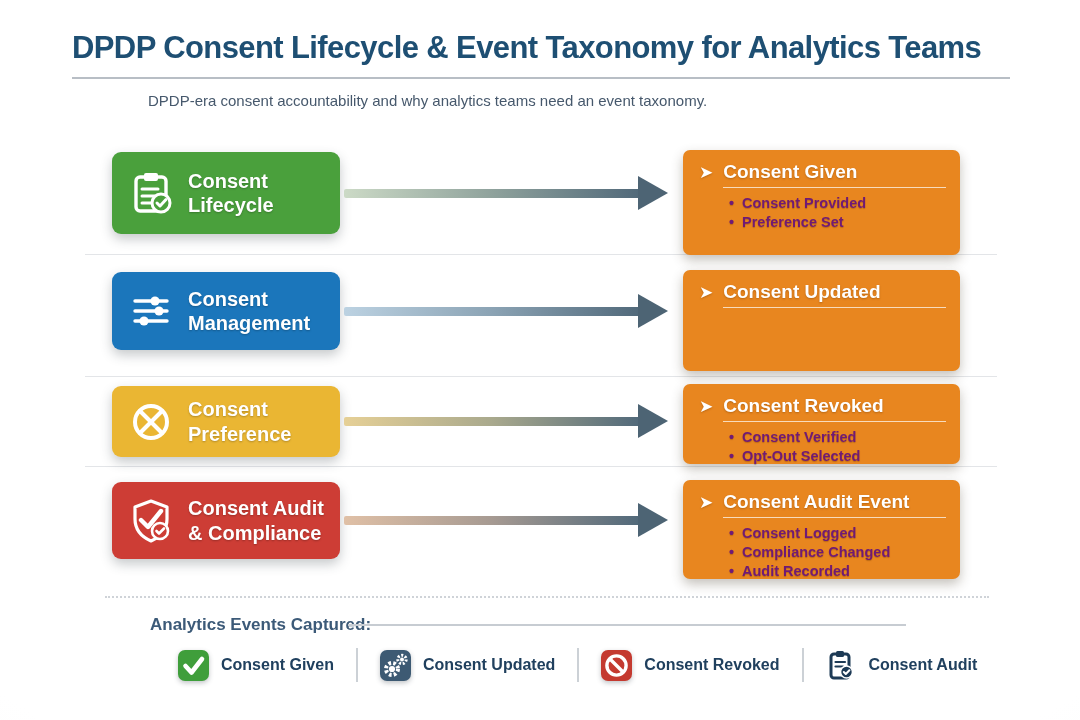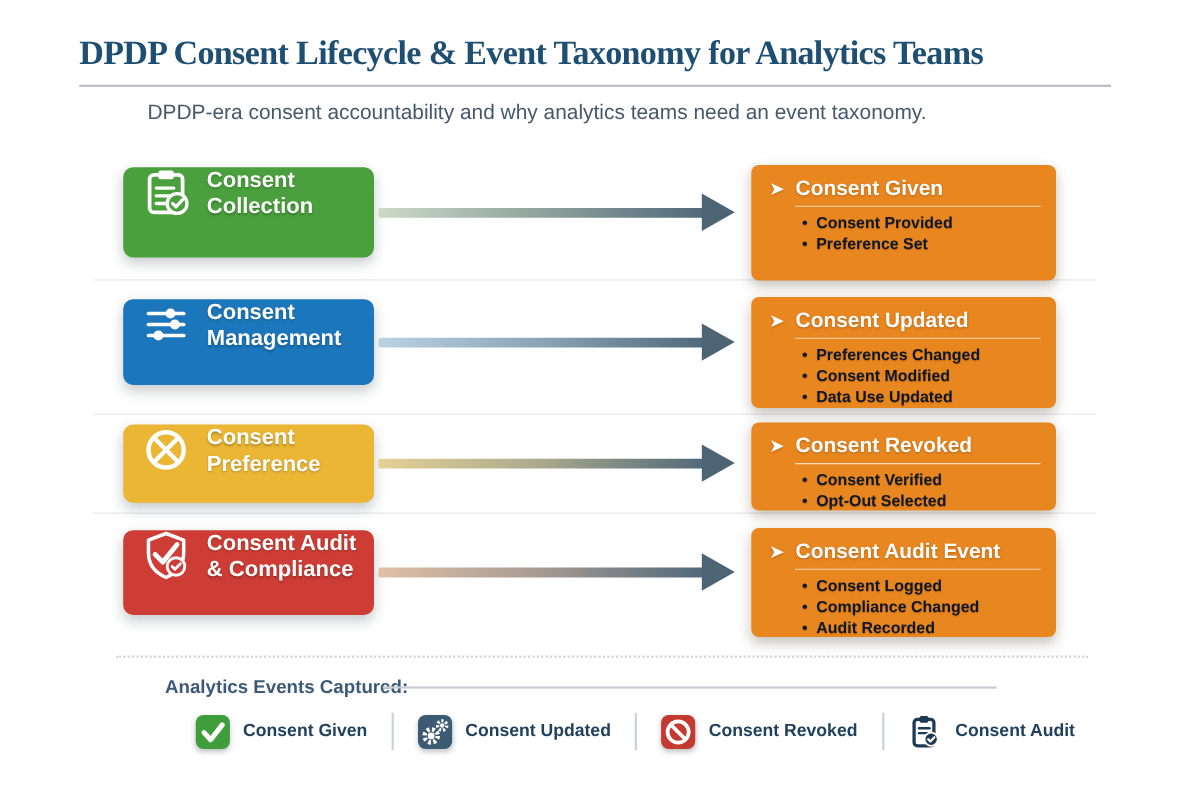--- a/index.html
+++ b/index.html
@@ -5,34 +5,34 @@
   * { margin:0; padding:0; box-sizing:border-box; }
   body { background:#e9eaec; font-family:"Liberation Sans", sans-serif; }
   .canvas {
     position:relative; width:1080px; height:720px; overflow:hidden;
     background: radial-gradient(130% 130% at 50% 45%, #ffffff 55%, #f2f3f5 100%);
   }
 
   
   .title {
     position:absolute; left:72px; top:30px; width:960px;
-    font-size:31px; font-weight:bold; color:#1e4f73; letter-spacing:-0.6px;font-family:Liberation Serif, serif;
+    font-size:31px; font-weight:bold; color:#1e4f73; letter-spacing:-0.6px;
   }
   .title-rule { position:absolute; left:72px; top:77px; width:938px; height:2px; background:#b8bec5; }
-  .subtitle { position:absolute; left:134px; top:92px; font-size:19px; color:#46586c; }
+  .subtitle { position:absolute; left:148px; top:92px; font-size:15px; color:#46586c; }
 
   
   .row-divider { position:absolute; left:85px; width:912px; height:1px; background:#e3e5e8; }
   .d1 { top:254px; } .d2 { top:376px; } .d3 { top:466px; }
   .dotted-divider { position:absolute; left:105px; top:596px; width:884px; border-top:2px dotted #cfd3d8; }
 
   
   .stage {
     position:absolute; left:112px; width:228px; border-radius:9px;
-    display:flex; align-items:flex-start; gap:14px; padding-left:16px;
+    display:flex; align-items:center; gap:14px; padding-left:16px;
     box-shadow:0 5px 12px rgba(50,60,70,.28);
   }
   .stage-label { color:#fff; font-size:20px; font-weight:bold; line-height:1.22;
     text-shadow:0 1px 2px rgba(0,0,0,.25); }
   .stage-label span { display:block; }
   .bg-green  { background:#4aa03c; }
   .bg-blue   { background:#1b76bb; }
   .bg-yellow { background:#eab633; }
   .bg-red    { background:#cd3d35; }
   .s1 { top:152px; height:82px; }
@@ -58,21 +58,21 @@
   }
   .e1 { top:150px; height:105px; }
   .e2 { top:270px; height:101px; }
   .e3 { top:384px; height:80px;  }
   .e4 { top:480px; height:99px;  }
   .event-head { display:flex; align-items:baseline; gap:10px; }
   .event-chevron { color:#fff; font-size:17px; flex:0 0 auto; text-shadow:0 1px 2px rgba(110,55,0,.4); }
   .event-title-wrap { flex:1; border-bottom:1px solid rgba(255,255,255,.7); padding-bottom:4px; }
   .event-title { font-size:19px; font-weight:bold; color:#fff; text-shadow:0 1px 2px rgba(110,55,0,.4); }
   .event-bullets { list-style:none; margin:6px 0 0 30px; }
-  .event-bullets li { position:relative; color:#0f172a; font-size:14.5px; font-weight:bold;
+  .event-bullets li { position:relative; color:#701a75; font-size:14.5px; font-weight:bold;
     line-height:1.32; padding-left:13px; text-shadow:0 1px 1px rgba(110,55,0,.35); }
   .event-bullets li::before { content:"\2022"; position:absolute; left:0; }
 
   
   .legend-title { position:absolute; left:150px; top:615px; font-size:17px; font-weight:bold; color:#3c5a78; }
   .legend-rule { position:absolute; left:348px; top:624px; width:558px; height:2px; background:#c7ccd2; }
   .legend { position:absolute; left:178px; top:648px; display:flex; align-items:center; }
   .legend-item { display:flex; align-items:center; gap:12px; }
   .legend-icon { width:31px; height:31px; border-radius:7px; display:flex; align-items:center; justify-content:center;
     box-shadow:0 2px 5px rgba(50,60,70,.3); }
@@ -103,21 +103,21 @@
         <rect x="16" y="3" width="14" height="8" rx="2" fill="#fff"></rect>
         <line x1="14" y1="19" x2="30" y2="19" stroke="#fff" stroke-width="3" stroke-linecap="round"></line>
         <line x1="14" y1="26" x2="27" y2="26" stroke="#fff" stroke-width="3" stroke-linecap="round"></line>
         <line x1="14" y1="33" x2="24" y2="33" stroke="#fff" stroke-width="3" stroke-linecap="round"></line>
         <circle cx="33" cy="33" r="9" fill="#4aa03c" stroke="#fff" stroke-width="3"></circle>
         <polyline points="29,33 32,36 38,29.5" fill="none" stroke="#fff" stroke-width="3" stroke-linecap="round" stroke-linejoin="round"></polyline>
       </svg>
     </span>
     <div class="stage-label">
       <span>Consent</span>
-      <span>Collection</span>
+      <span>Lifecycle</span>
     </div>
   </div>
   <div class="arrow a1">
     <div class="arrow-line"></div>
     <div class="arrow-head"></div>
   </div>
   <div class="event e1">
     <div class="event-head">
       <span class="event-chevron">➤</span>
       <span class="event-title-wrap"><span class="event-title">Consent Given</span></span>
@@ -146,25 +146,20 @@
   </div>
   <div class="arrow a2">
     <div class="arrow-line"></div>
     <div class="arrow-head"></div>
   </div>
   <div class="event e2">
     <div class="event-head">
       <span class="event-chevron">➤</span>
       <span class="event-title-wrap"><span class="event-title">Consent Updated</span></span>
     </div>
-    <ul class="event-bullets">
-      <li>Preferences Changed</li>
-      <li>Consent Modified</li>
-      <li>Data Use Updated</li>
-    </ul>
   </div>
 
   <div class="stage bg-yellow s3">
     <span>
       <svg width="46" height="46" viewBox="0 0 46 46">
         <circle cx="23" cy="23" r="16" fill="none" stroke="#fff" stroke-width="4"></circle>
         <line x1="12" y1="12" x2="34" y2="34" stroke="#fff" stroke-width="4" stroke-linecap="round"></line>
         <line x1="34" y1="12" x2="12" y2="34" stroke="#fff" stroke-width="4" stroke-linecap="round"></line>
       </svg>
     </span>

